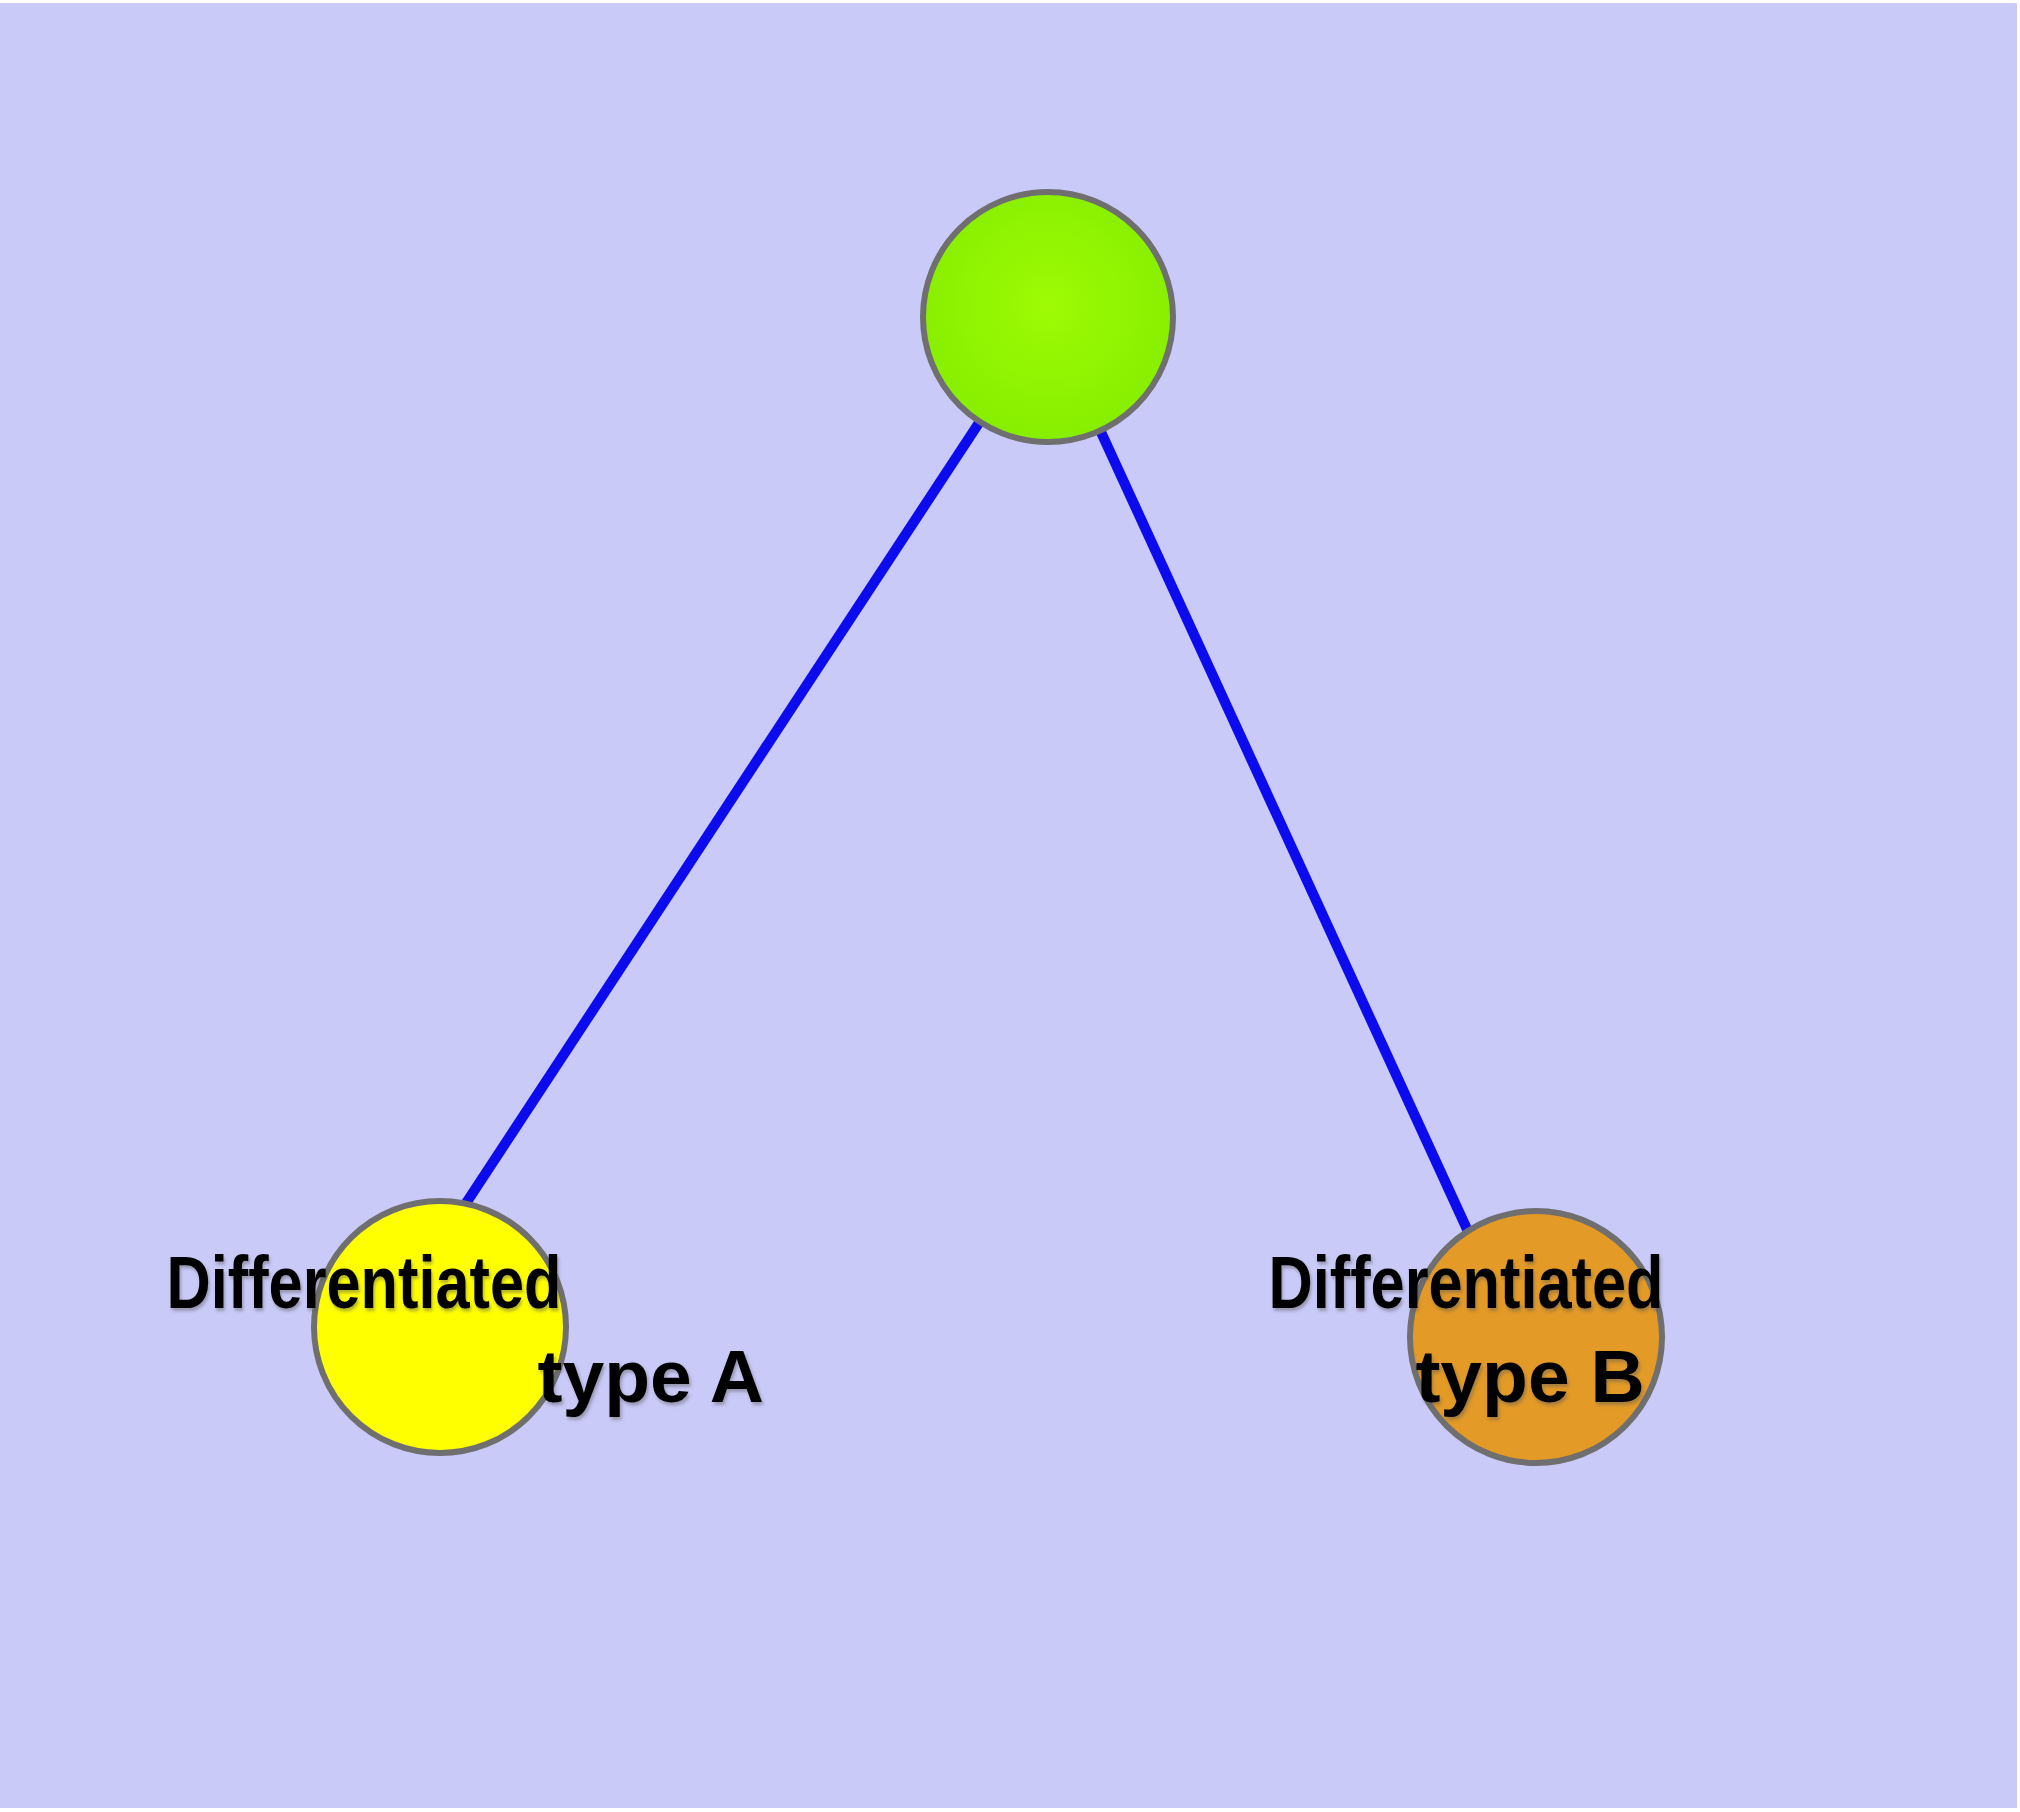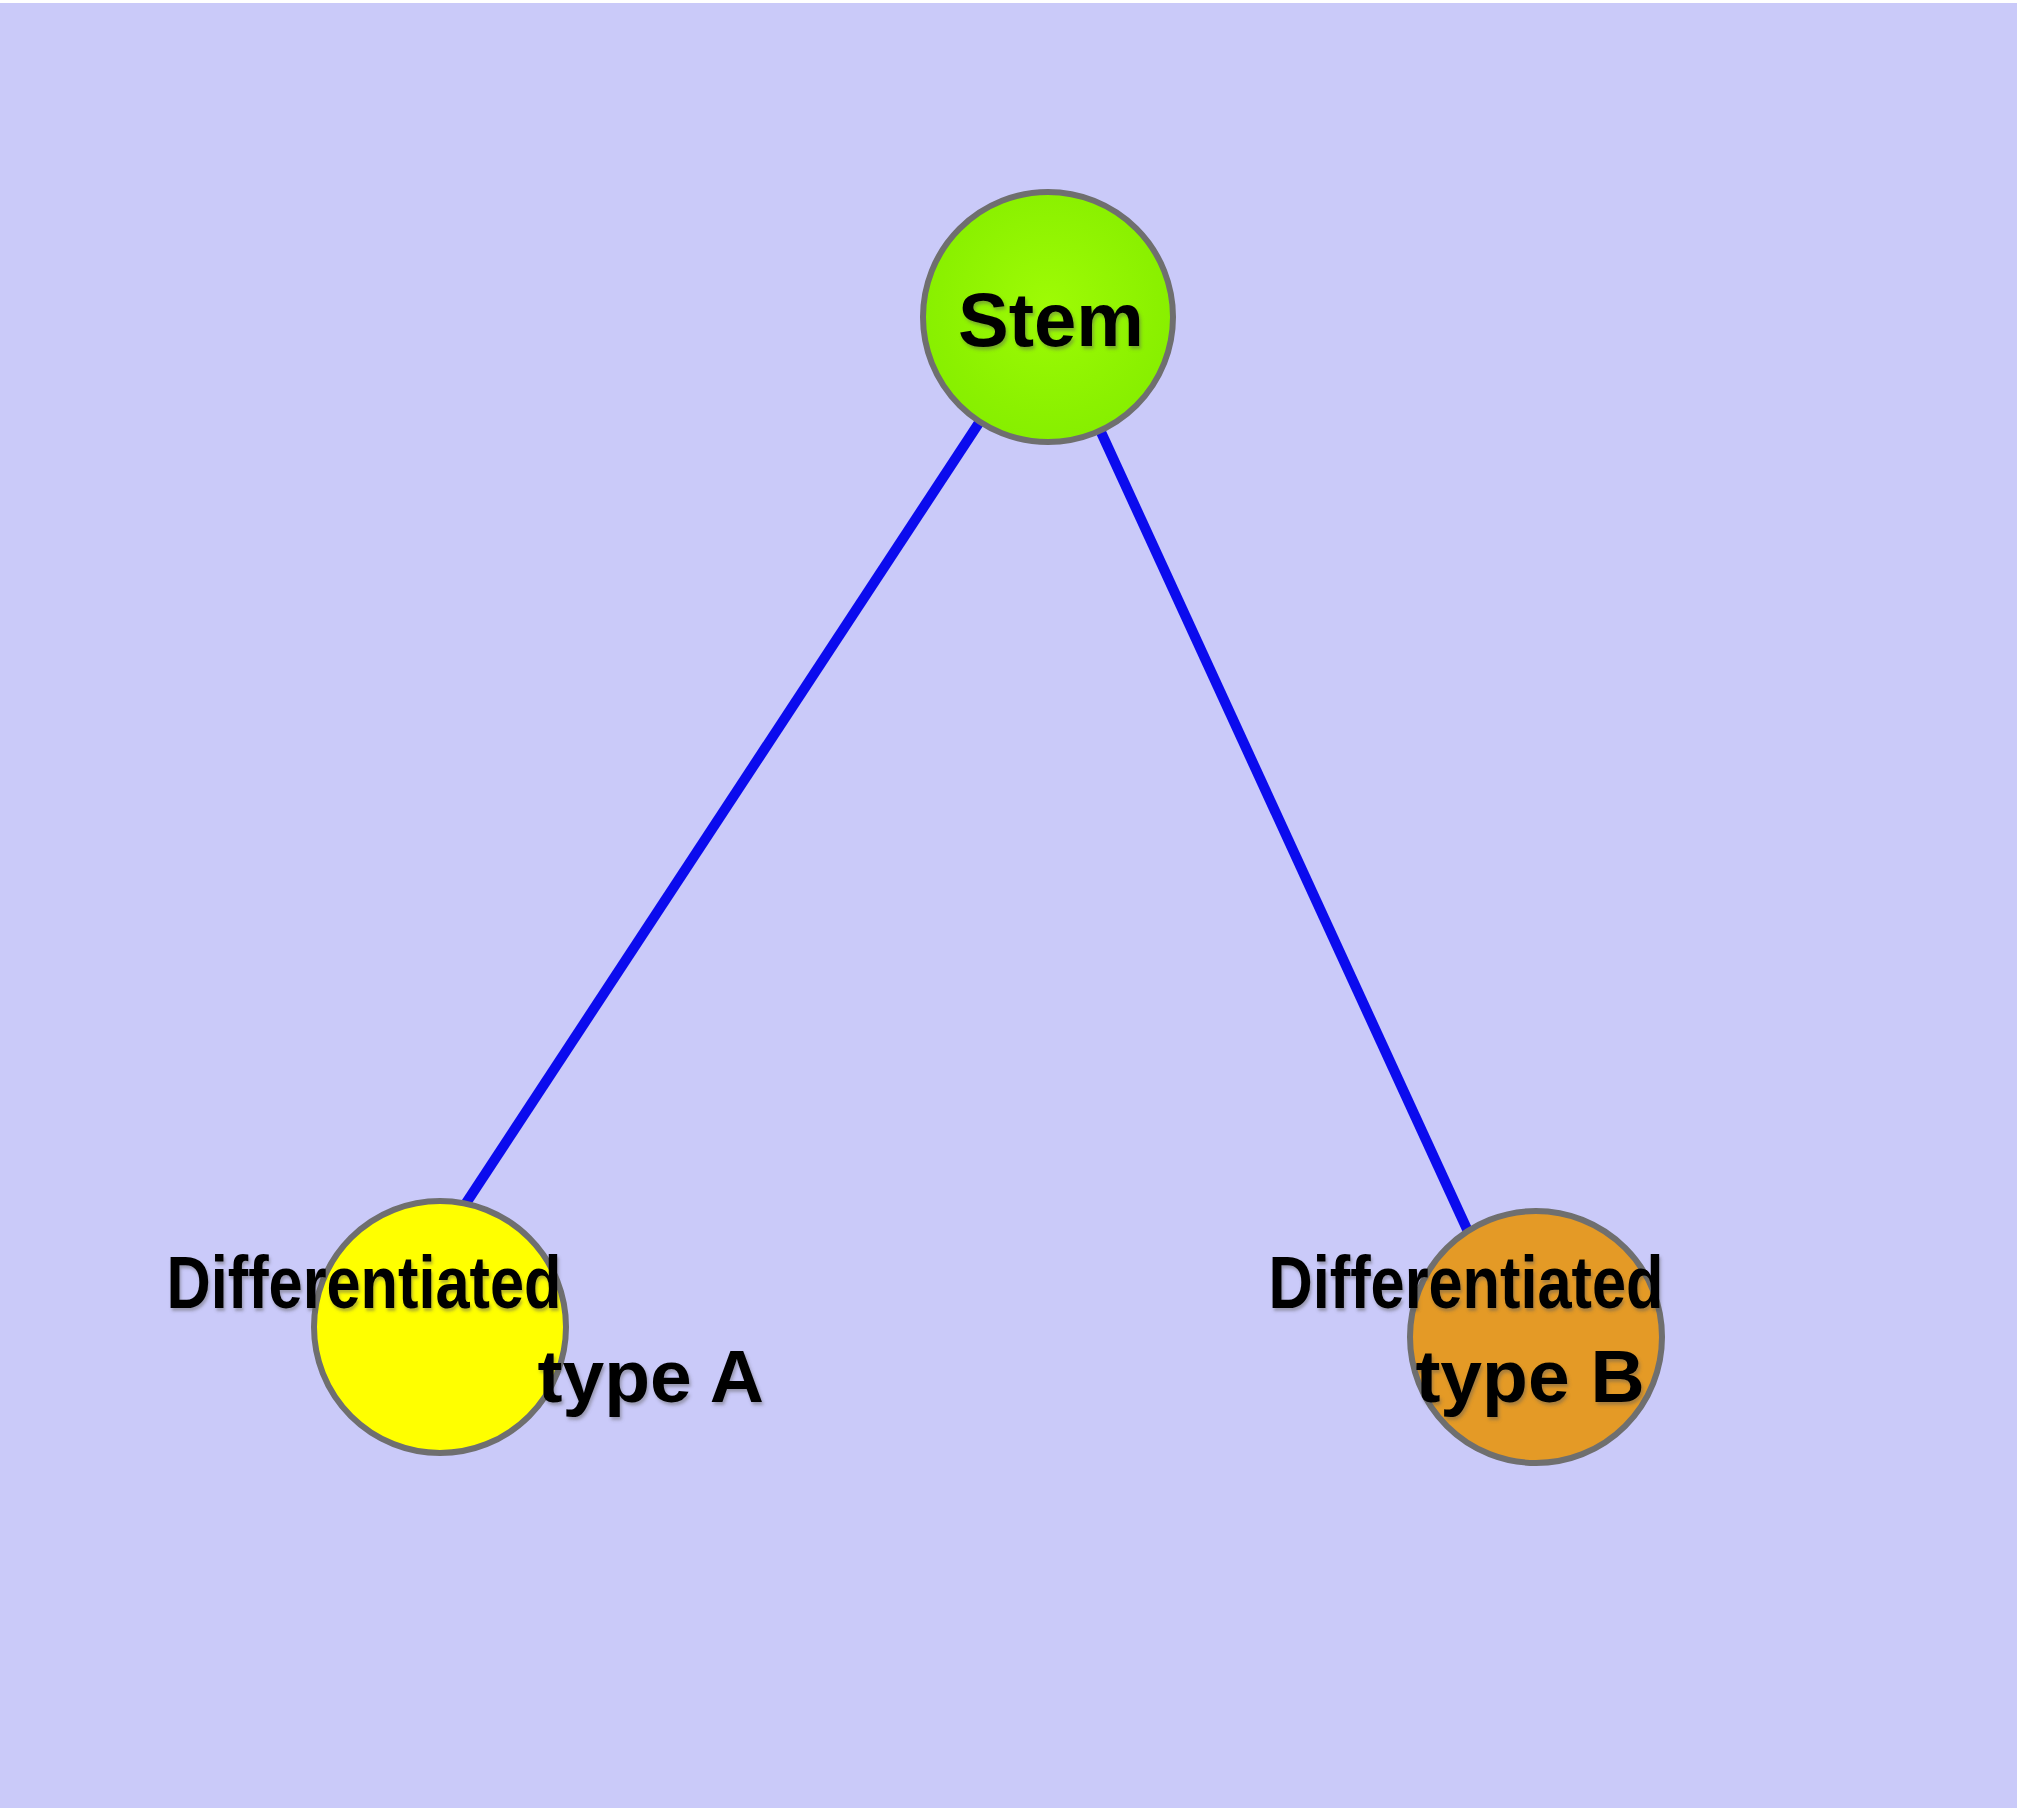--- a/index.html
+++ b/index.html
@@ -77,21 +77,20 @@
 
   <svg class="edges-layer" viewBox="0 0 2380 2130" xmlns="http://www.w3.org/2000/svg">
     <line x1="1237" y1="371" x2="454" y2="1562" stroke="#0B0BEE" stroke-width="12"></line>
     <line x1="1237" y1="371" x2="1788" y2="1571" stroke="#0B0BEE" stroke-width="12"></line>
   </svg>
 
   <div class="node node-stem"></div>
   <div class="node node-a"></div>
   <div class="node node-b"></div>
 
-  <div class="label-line lbl-stem">Stem</div>
 
   <div class="label-line lbl-a1">Differentiated</div>
   <div class="label-line lbl-a2">type A</div>
 
   <div class="label-line lbl-b1">Differentiated</div>
   <div class="label-line lbl-b2">type B</div>
 
 </div>
 
 

